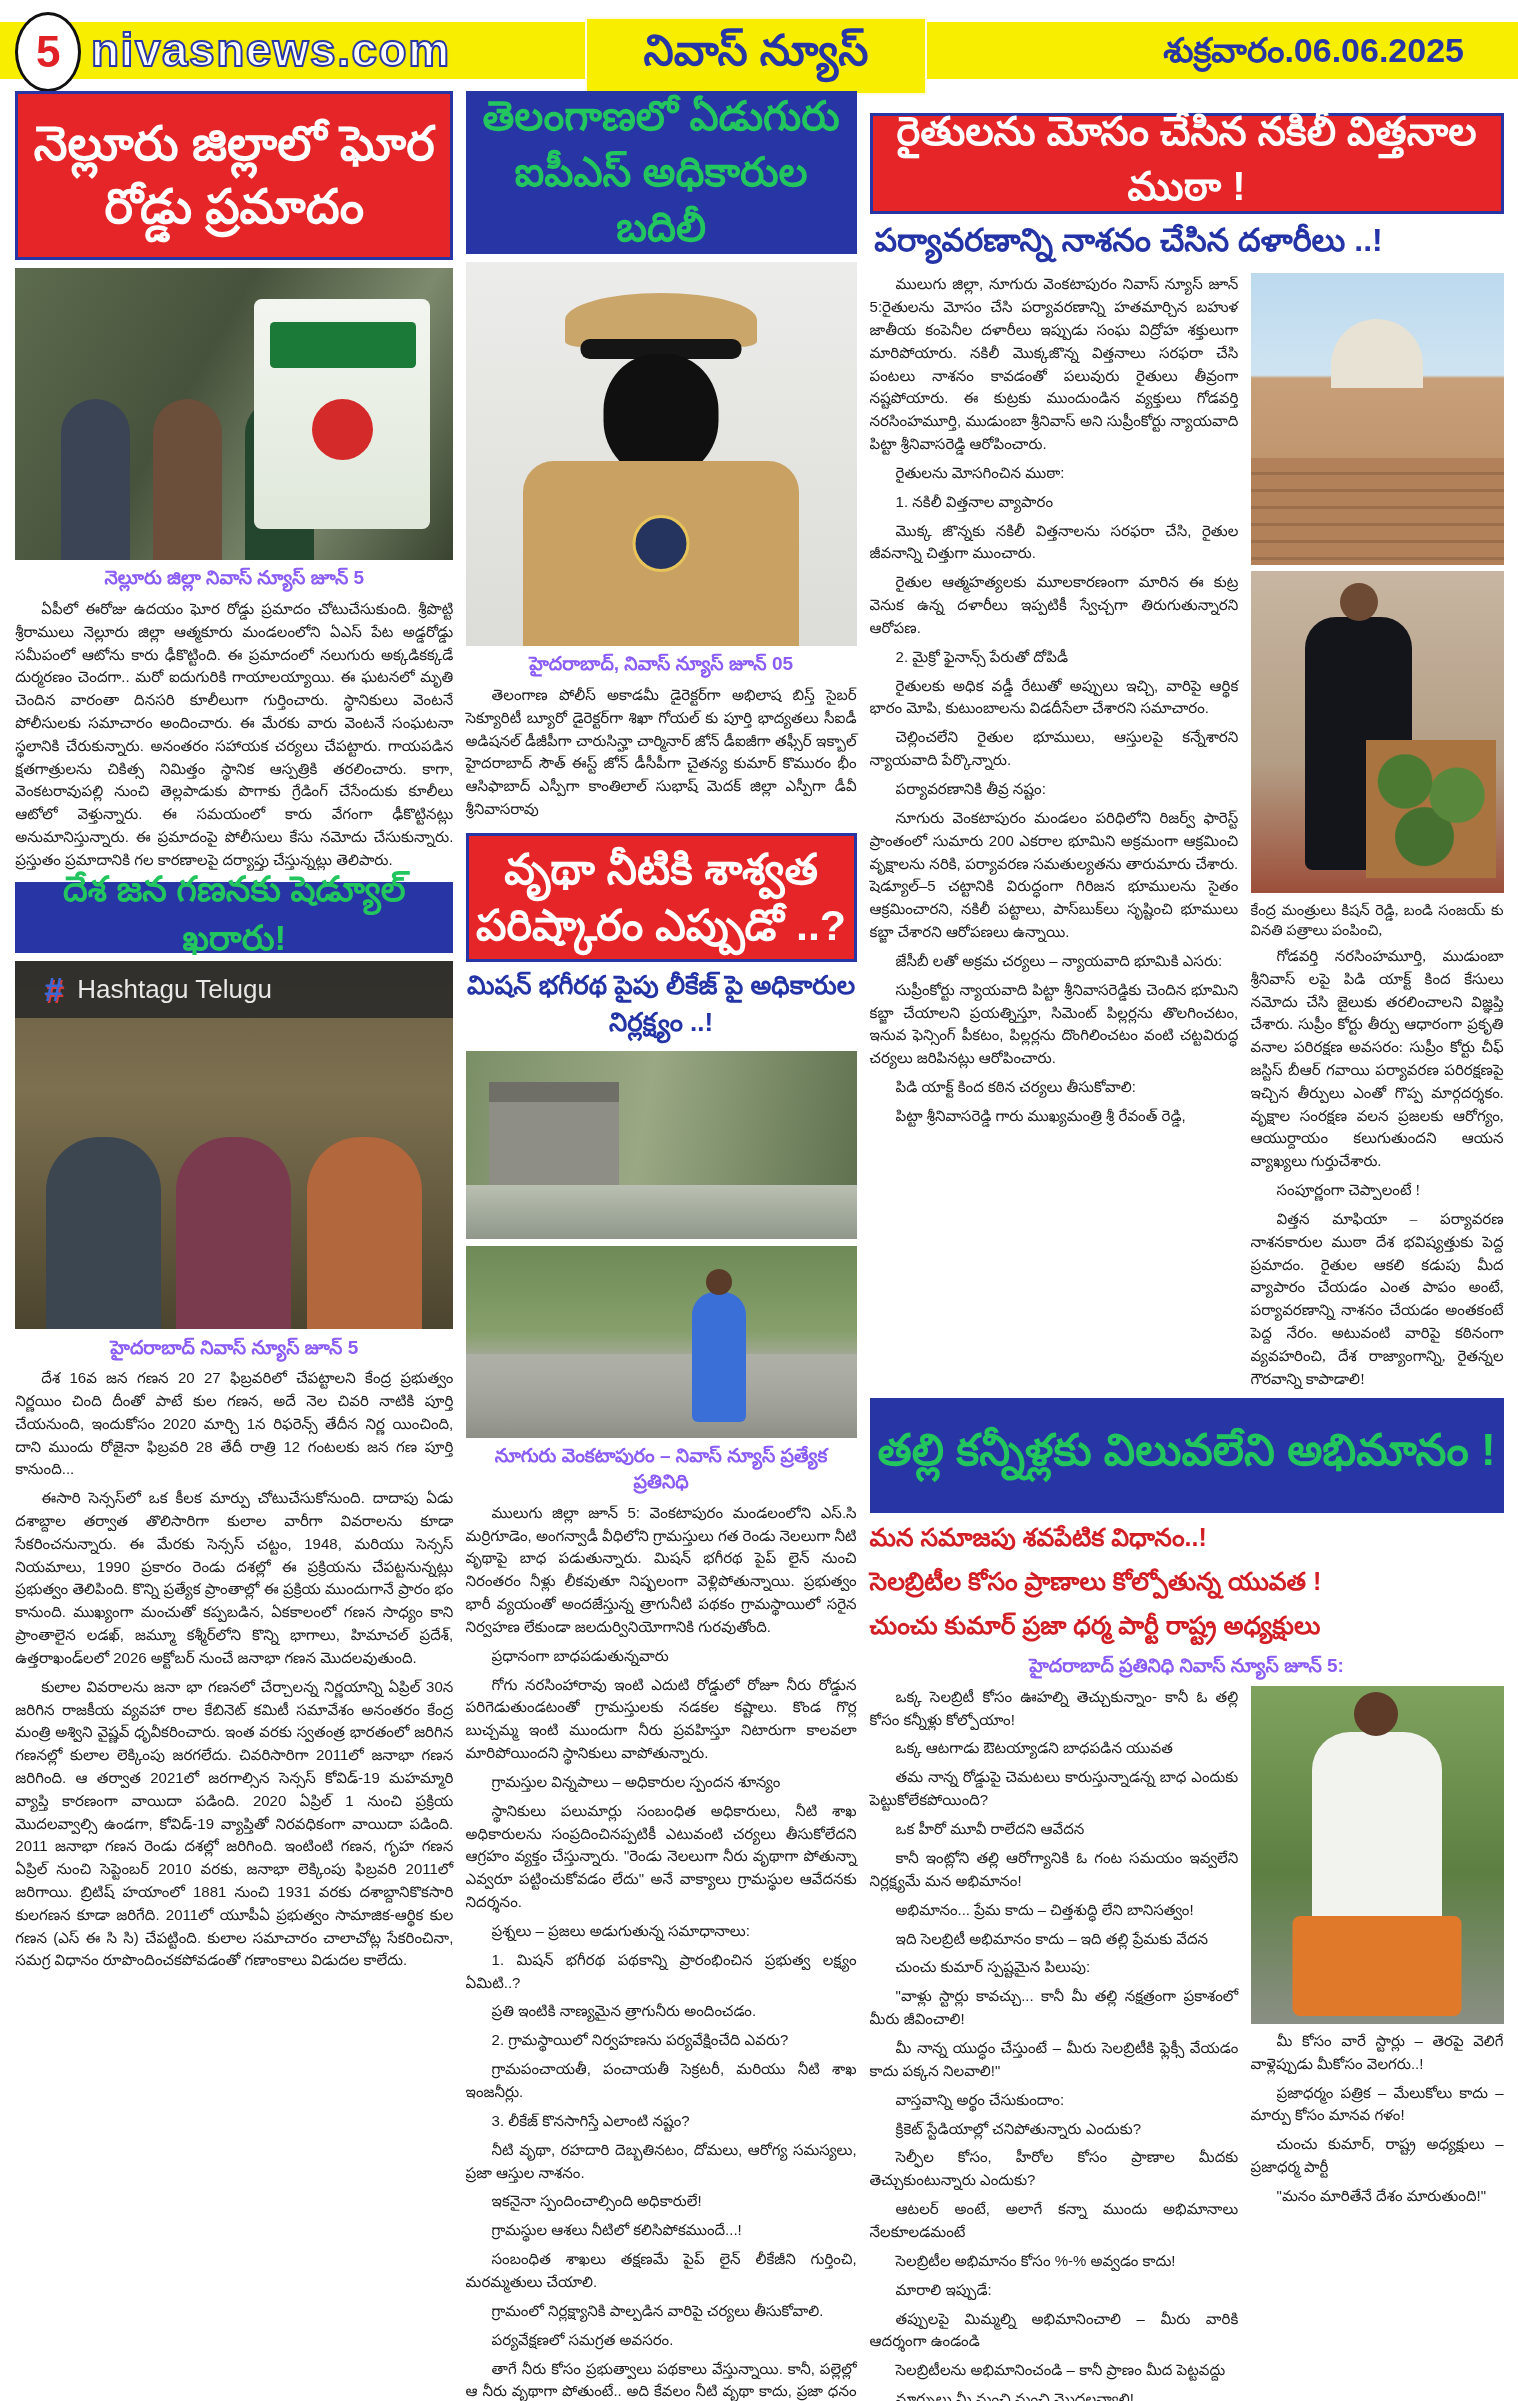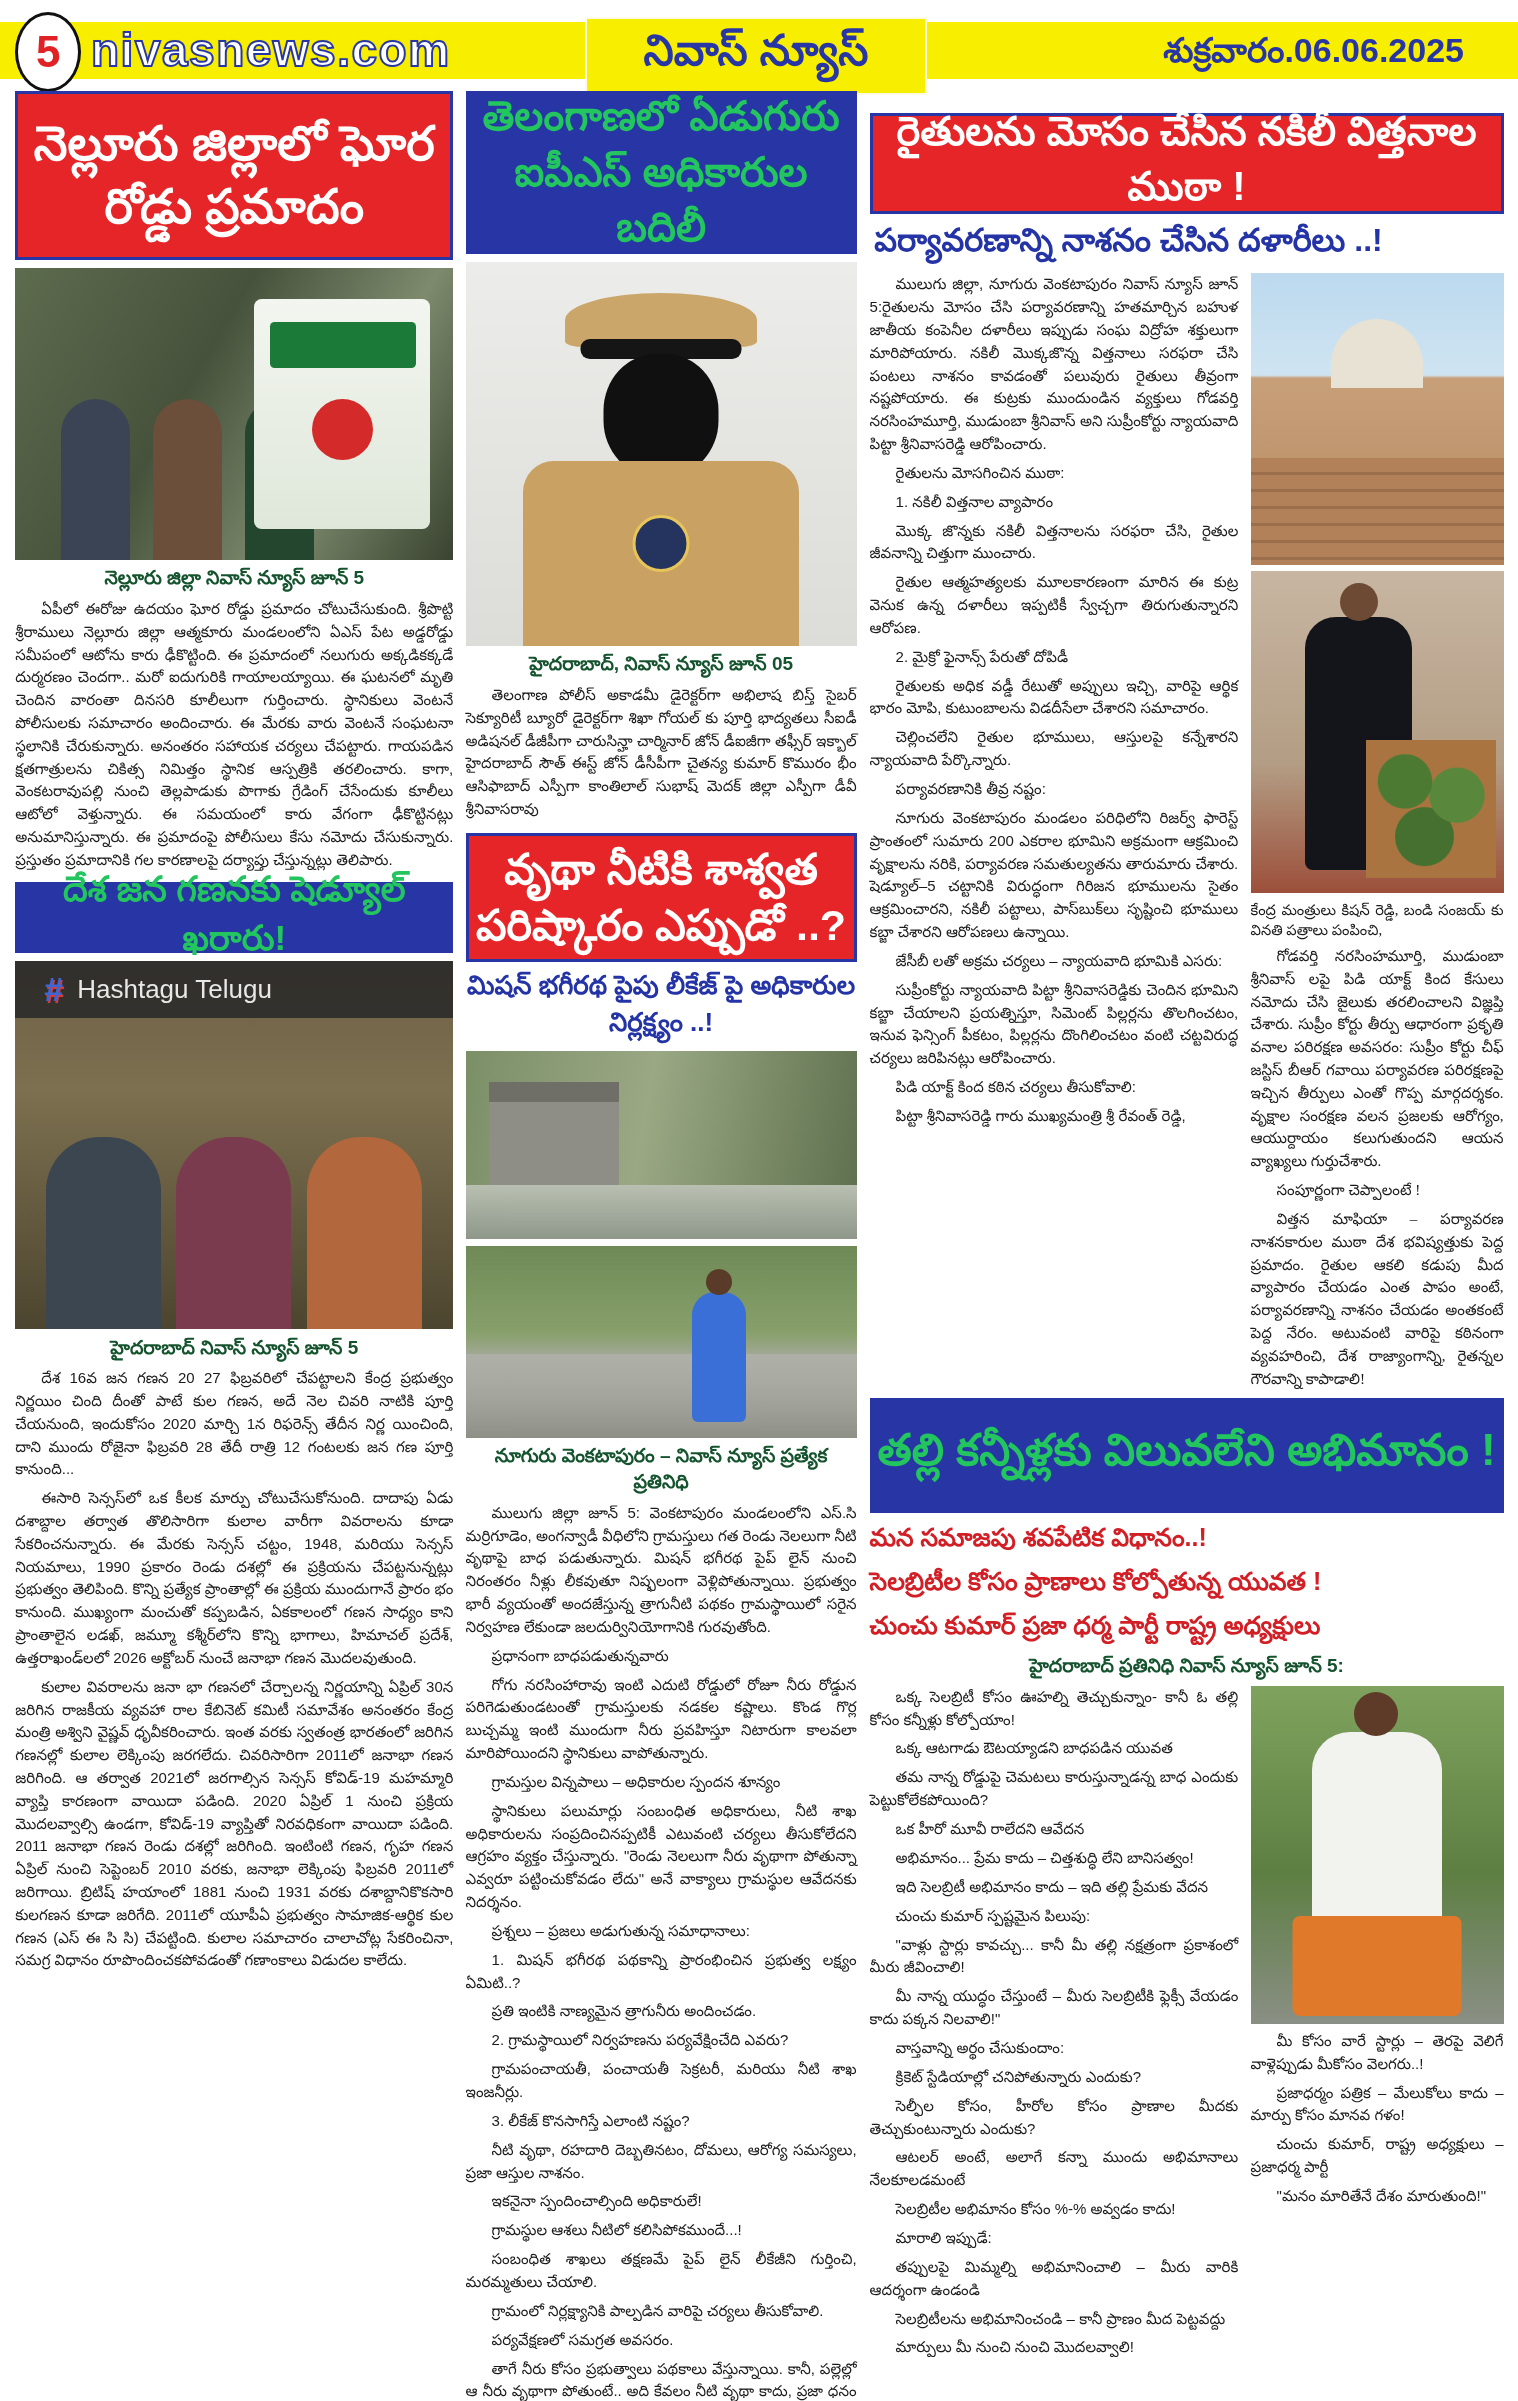--- a/index.html
+++ b/index.html
@@ -18,21 +18,21 @@
   .main{position:absolute;left:15.3px;top:91px;width:1488px;display:flex;gap:12.3px;}
   .leftwrap{width:842px;flex:none;}
   .cols2{display:flex;gap:12.3px;}
   .colL{width:438px;flex:none;}
   .colM{width:391px;flex:none;}
   .colR{width:634px;flex:none;}
 
   
   .hl-red{background:#e52528;border:3.8px solid #2736a4;color:#fff;font-weight:bold;text-align:center;display:flex;align-items:center;justify-content:center;flex-direction:column;}
   .hl-blue{background:#2736a4;color:#22c55e;font-weight:bold;text-align:center;display:flex;align-items:center;justify-content:center;}
-  .byline{color:#14532d;font-weight:bold;text-align:center;font-size:19px;margin:7.7px 0 4.6px 0;}
+  .byline{color:#8b5cf6;font-weight:bold;text-align:center;font-size:19px;margin:7.7px 0 4.6px 0;}
   .subhead-blue{color:#2434a6;font-weight:bold;font-size:26px;text-align:center;margin:7.7px 0;}
   .body-text p{font-size:15px;line-height:1.52;text-align:justify;margin:0 0 6.1px 0;text-indent:26px;}
 
   
   .photo{position:relative;overflow:hidden;width:100%;}
   .accident-photo{height:292px;background:linear-gradient(120deg,#5d6b4e 0%,#47523c 40%,#7d8a6d 70%,#394330 100%);}
   .accident-photo .amb{position:absolute;right:23px;top:31px;width:176px;height:230px;background:linear-gradient(#f3f6f0,#dfe7da);border-radius:7.7px;}
   .accident-photo .amb:before{content:"";position:absolute;left:15.3px;top:23px;width:146px;height:46px;background:#1c7a38;border-radius:4.6px;}
   .accident-photo .amb:after{content:"";position:absolute;left:58px;top:100px;width:61px;height:61px;background:#d42a2a;border-radius:50%;}
   .accident-photo .p1,.accident-photo .p2,.accident-photo .p3{position:absolute;width:69px;height:176px;background:#2b3340;border-radius:35px 35px 7.7px 7.7px;bottom:-15.3px;}
@@ -237,20 +237,21 @@
           <p class="red-sub">చుంచు కుమార్ ప్రజా ధర్మ పార్టీ  రాష్ట్ర అధ్యక్షులు</p>
         </div>
       <div class="byline">హైదరాబాద్ ప్రతినిధి నివాస్ న్యూస్ జూన్ 5:</div>
       <div class="flexrow">
         <div style="flex:1;">
           <div class="body-text">
               <p class="para">ఒక్క సెలబ్రిటీ కోసం ఊహల్ని తెచ్చుకున్నాం- కానీ ఓ తల్లి కోసం కన్నీళ్లు కోల్పోయాం!</p>
               <p class="para">ఒక్క ఆటగాడు ఔటయ్యాడని బాధపడిన యువత</p>
               <p class="para">తమ నాన్న రోడ్డుపై చెమటలు కారుస్తున్నాడన్న బాధ ఎందుకు పెట్టుకోలేకపోయింది?</p>
               <p class="para">ఒక హీరో మూవీ రాలేదని ఆవేదన</p>
+              <p class="para">కానీ ఇంట్లోని తల్లి ఆరోగ్యానికి ఓ గంట సమయం ఇవ్వలేని నిర్లక్ష్యమే మన అభిమానం!</p>
               <p class="para">అభిమానం... ప్రేమ కాదు – చిత్తశుద్ధి లేని బానిసత్వం!</p>
               <p class="para">ఇది సెలబ్రిటీ అభిమానం కాదు – ఇది తల్లి ప్రేమకు వేదన</p>
               <p class="para">చుంచు కుమార్  స్పష్టమైన పిలుపు:</p>
               <p class="para">"వాళ్లు స్టార్లు కావచ్చు... కానీ మీ తల్లి నక్షత్రంగా ప్రకాశంలో మీరు జీవించాలి!</p>
               <p class="para">మీ నాన్న యుద్ధం చేస్తుంటే – మీరు సెలబ్రిటీకి ఫ్లెక్సీ వేయడం కాదు పక్కన నిలవాలి!"</p>
               <p class="para">వాస్తవాన్ని అర్థం చేసుకుందాం:</p>
               <p class="para">క్రికెట్ స్టేడియాల్లో చనిపోతున్నారు ఎందుకు?</p>
               <p class="para">సెల్ఫీల కోసం, హీరోల కోసం ప్రాణాల మీదకు తెచ్చుకుంటున్నారు ఎందుకు?</p>
               <p class="para">ఆటలర్ అంటే, అలాగే కన్నా ముందు అభిమానాలు నేలకూలడమంటే</p>
               <p class="para">సెలబ్రిటీల అభిమానం కోసం %-% అవ్వడం కాదు!</p>

